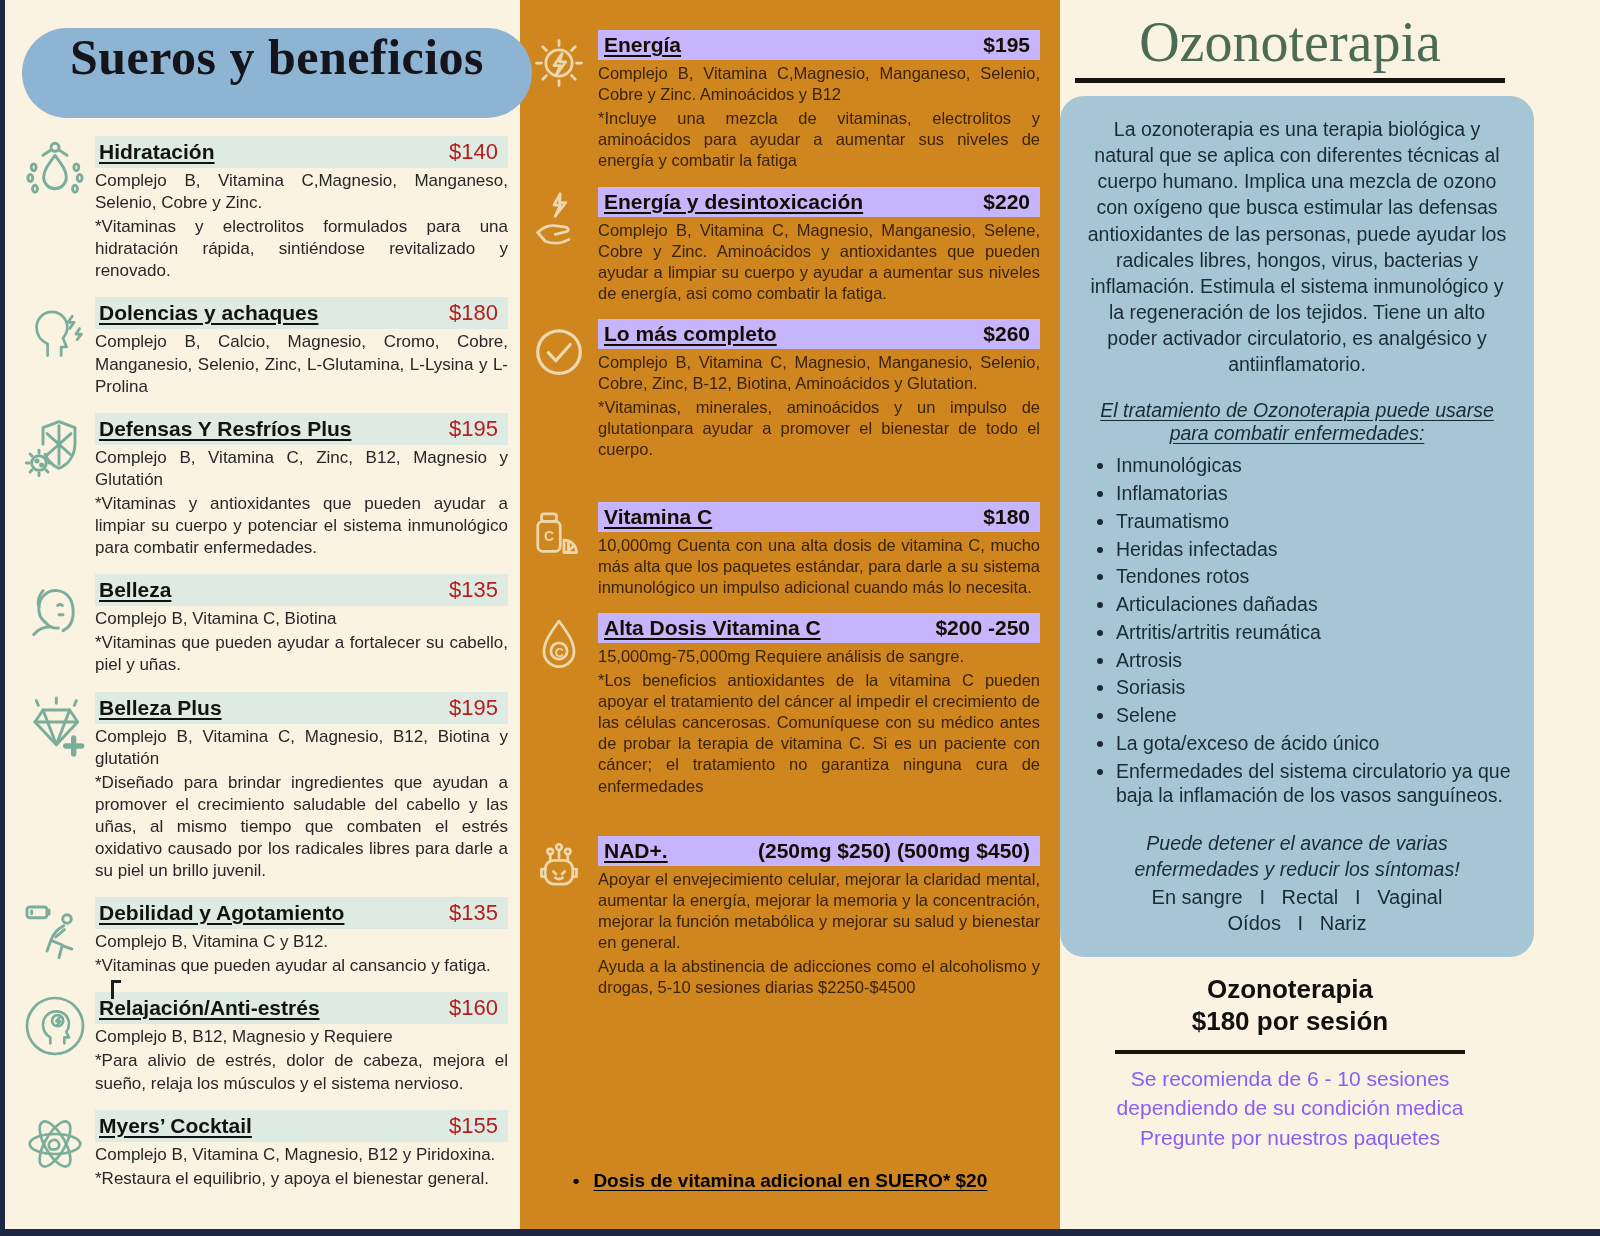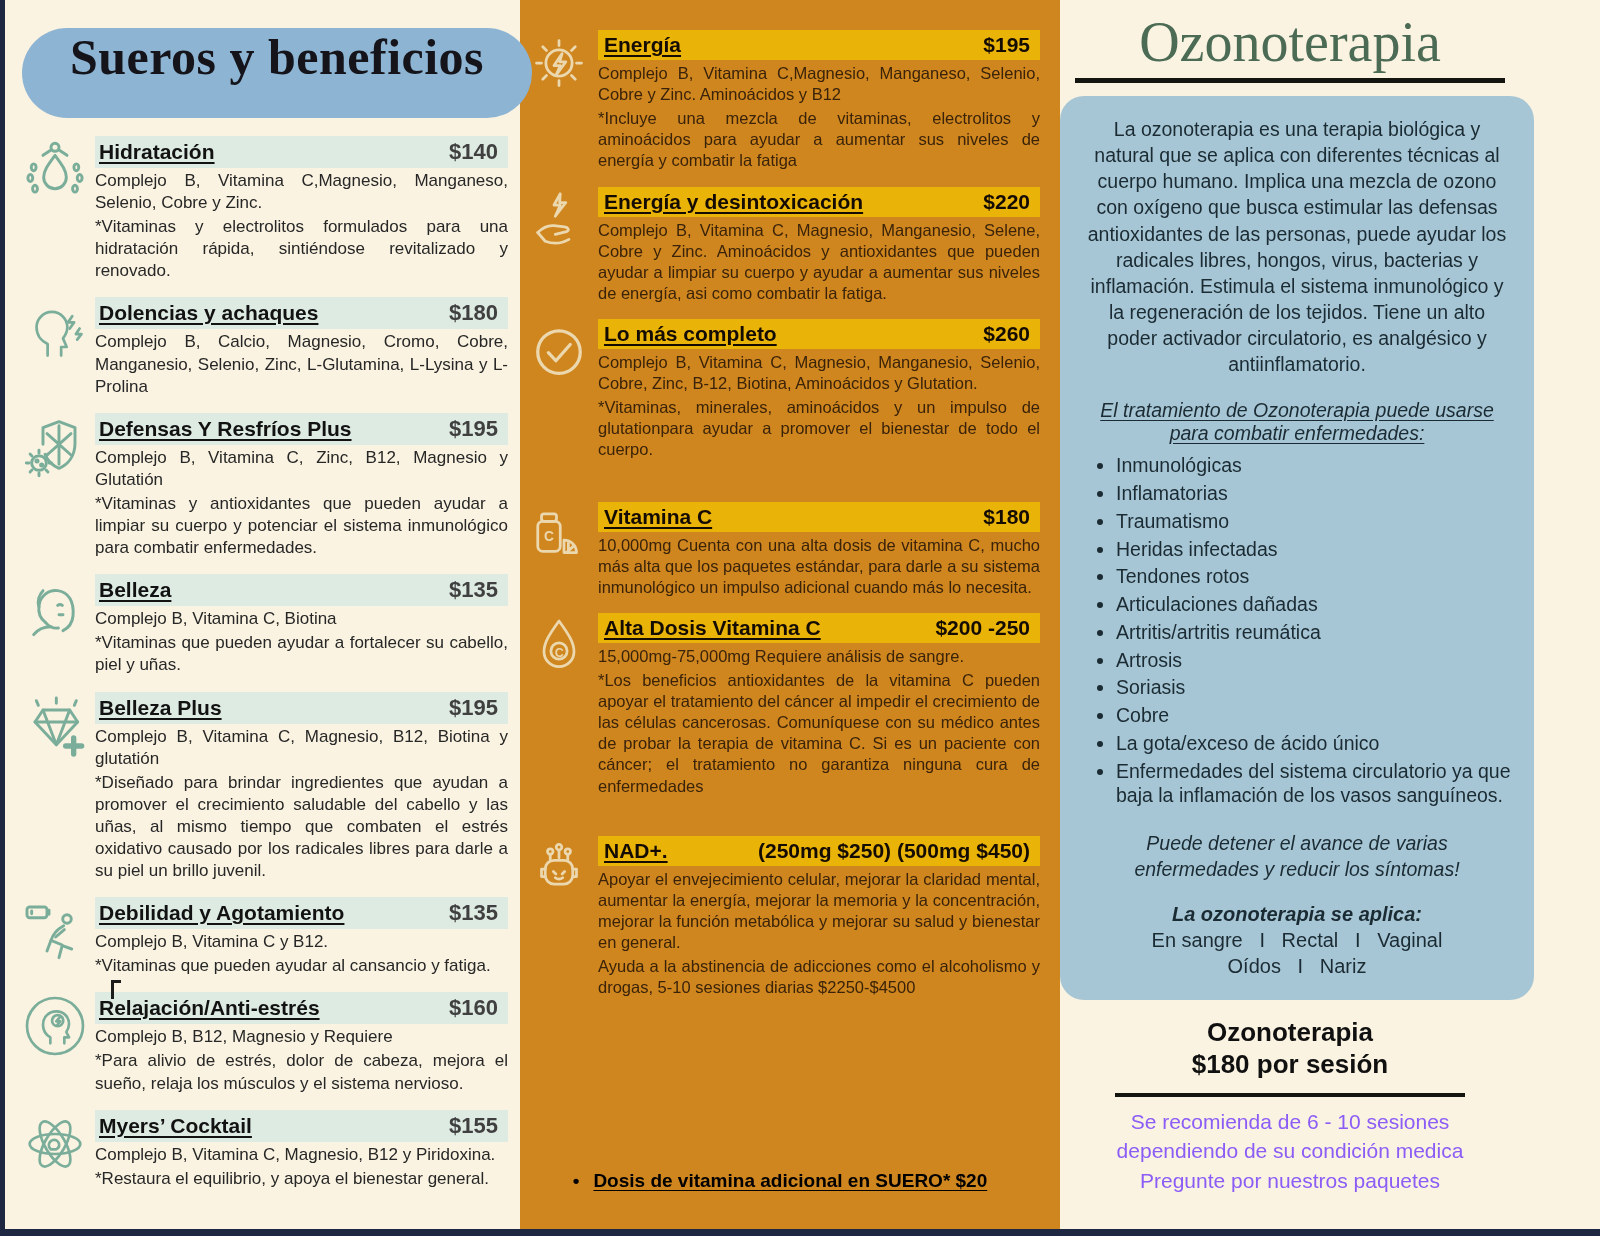--- a/index.html
+++ b/index.html
@@ -14,33 +14,33 @@
   .pill span{font-family:"Liberation Serif",serif;font-size:50px;font-weight:700;color:#14141a;letter-spacing:.5px}
   .col-left{position:absolute;left:5px;top:0;width:515px;height:100%;padding:136px 8px 0 10px;
             box-sizing:border-box;display:flex;flex-direction:column;gap:15px}
   .l-item{display:flex}
   .l-icon{flex:0 0 80px;display:flex;justify-content:center;align-items:flex-start;color:#7BAE9A;padding-top:2px}
   .l-icon svg{width:64px;height:64px}
   .l-body{flex:1;min-width:0;padding-right:4px}
   .l-head{position:relative;background:#DEEBE3;display:flex;justify-content:space-between;align-items:center;
           padding:3px 10px 3px 4px}
   .l-title{font-size:21px;font-weight:700;color:#121212;text-decoration:underline;text-underline-offset:3px}
-  .l-price{font-size:22px;font-weight:700;color:#404040;white-space:nowrap}
+  .l-price{font-size:22px;font-weight:400;color:#b91c1c;white-space:nowrap}
   .l-desc{margin-top:2px;font-size:17px;line-height:1.3;color:#272727;text-align:justify}
   .cursor-artifact{position:absolute;left:16px;top:-12px;width:7px;height:16px;
                    border-left:3px solid #1c1c1c;border-top:3px solid #1c1c1c;z-index:4}
 
   
   .col-mid{position:absolute;left:520px;top:0;width:540px;height:100%;background:#D0861F;
            padding:30px 20px 0 0;box-sizing:border-box;display:flex;flex-direction:column;gap:15px}
   .m-item{display:flex}
   .m-icon{flex:0 0 78px;display:flex;justify-content:center;align-items:flex-start;color:#ECD8AE;padding-top:3px}
   .m-icon svg{width:60px;height:60px}
   .m-body{flex:1;min-width:0}
-  .m-head{background:#eab308;display:flex;justify-content:space-between;align-items:center;padding:3px 10px 3px 6px}
+  .m-head{background:#c4b5fd;display:flex;justify-content:space-between;align-items:center;padding:3px 10px 3px 6px}
   .m-title{font-size:21px;font-weight:700;color:#140c02;text-decoration:underline;text-underline-offset:3px}
   .m-price{font-size:21px;font-weight:700;color:#140c02;white-space:nowrap}
   .m-desc{margin-top:3px;font-size:16.5px;line-height:1.28;color:#3A2309;text-align:justify}
   .mt26{margin-top:26px}.mt24{margin-top:24px}
   .m-extra{margin-top:auto;margin-bottom:44px;align-self:center;font-size:19px;font-weight:700;color:#000000}
   .m-extra .dot{margin-right:14px}
   .m-extra .txt{text-decoration:underline;text-underline-offset:3px}
 
   
   .col-right{position:absolute;left:1060px;top:0;width:460px;height:100%;text-align:center;color:#1B2B33}
@@ -362,26 +362,25 @@
       <ul class="r-list">
         <li>Inmunológicas</li>
         <li>Inflamatorias</li>
         <li>Traumatismo</li>
         <li>Heridas infectadas</li>
         <li>Tendones rotos</li>
         <li>Articulaciones dañadas</li>
         <li>Artritis/artritis reumática</li>
         <li>Artrosis</li>
         <li>Soriasis</li>
-        <li>Cobre</li>
+        <li>Selene</li>
         <li>La gota/exceso de ácido único</li>
         <li>Enfermedades del sistema circulatorio ya que baja la inflamación de los vasos sanguíneos.</li>
       </ul>
       <p class="r-note">Puede detener el avance de varias enfermedades y reducir los síntomas!</p>
-      <p class="r-apply">La ozonoterapia se aplica:</p>
       <p class="r-apply-line">En sangre&nbsp;&nbsp;&nbsp;I&nbsp;&nbsp;&nbsp;Rectal&nbsp;&nbsp;&nbsp;I&nbsp;&nbsp;&nbsp;Vaginal</p>
       <p class="r-apply-line">Oídos&nbsp;&nbsp;&nbsp;I&nbsp;&nbsp;&nbsp;Nariz</p>
     </div>
 
     <div class="r-session">
       <div class="r-session-name">Ozonoterapia</div>
       <div class="r-session-price">$180 por sesión</div>
       <div class="r-divider"></div>
       <div class="r-rec">Se recomienda de 6 - 10 sesiones</div>
       <div class="r-rec">dependiendo de su condición medica</div>

